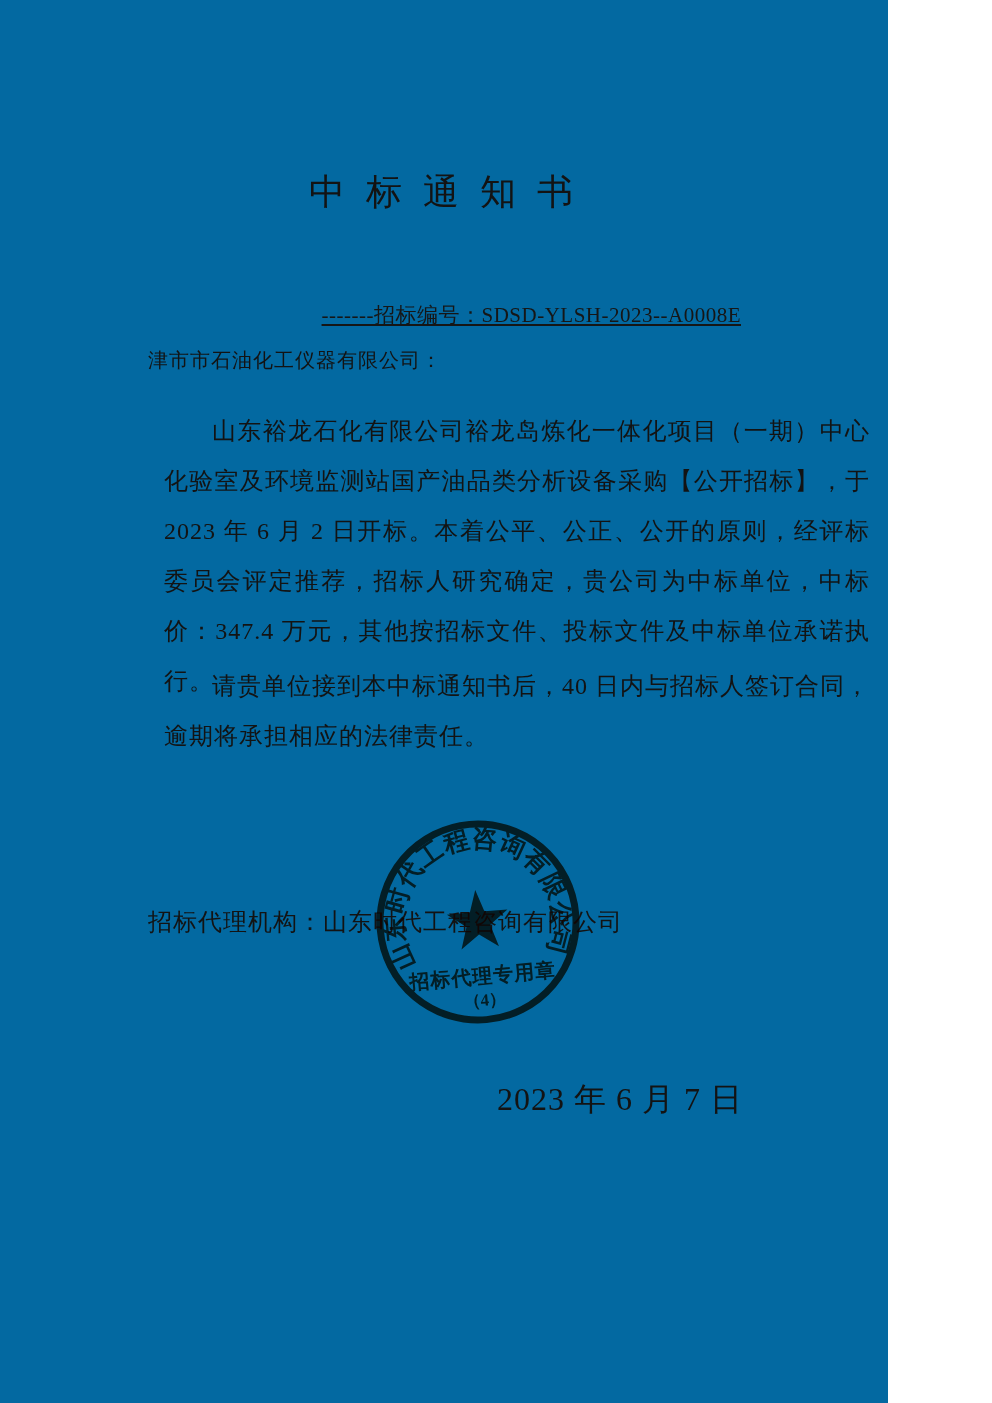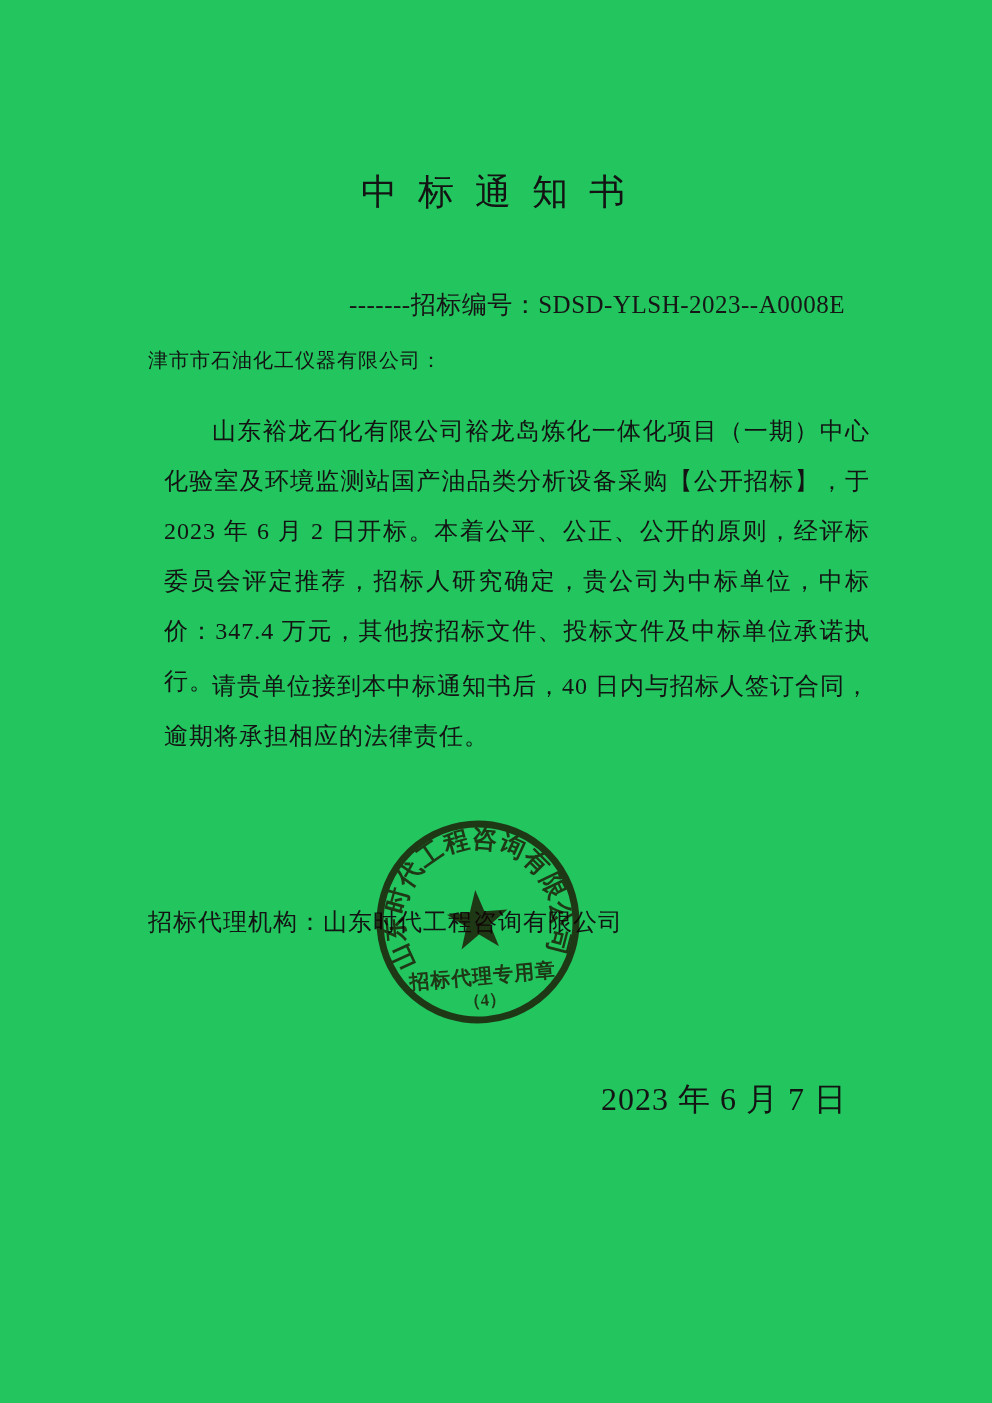--- a/index.html
+++ b/index.html
@@ -2,47 +2,48 @@
 <html><head>
 <meta charset="utf-8">
 <style>
   html, body {
     margin: 0;
     padding: 0;
     background: #ffffff;
   }
   .page {
     position: relative;
-    width: 992px;
+    width: 888px;
     height: 1403px;
-    background: #22c55e;
+    background: #0369a1;
     overflow: hidden;
     font-family: "Liberation Serif", "DejaVu Serif", serif;
     color: #111111;
   }
   .title {
     position: absolute;
     top: 168px;
     left: 0;
     width: 100%;
     margin: 0;
     text-align: center;
     font-size: 36px;
     font-weight: 500;
     letter-spacing: 6px;
     color: #131313;
   }
   .bid {
     position: absolute;
-    top: 288px;
+    top: 301px;
     right: 147px;
-    font-size: 25px;
+    font-size: 21px;
     letter-spacing: 0.5px;
     white-space: nowrap;
     color: #161616;
+    text-decoration: underline;
   }
   .addressee {
     position: absolute;
     top: 347px;
     left: 148px;
     font-size: 20px;
     letter-spacing: 1px;
     color: #131313;
   }
   .para {

